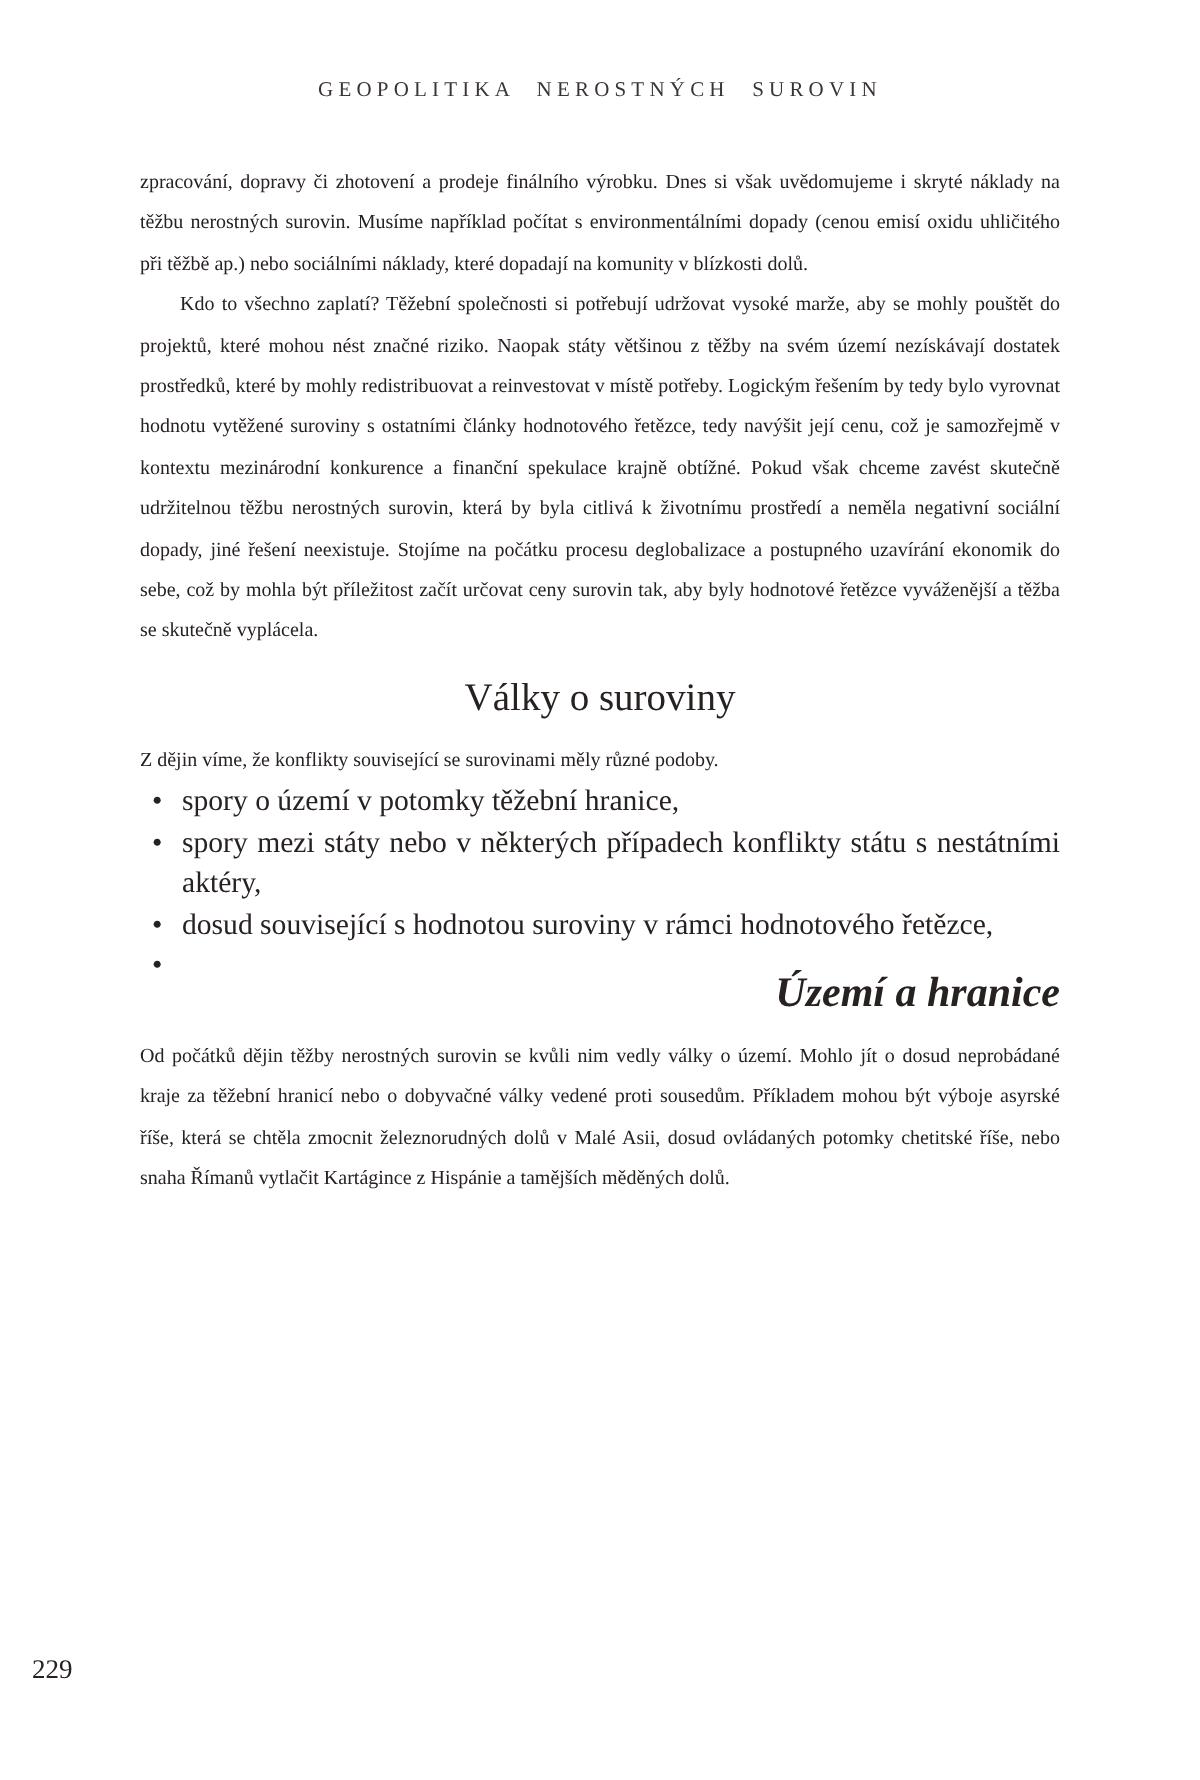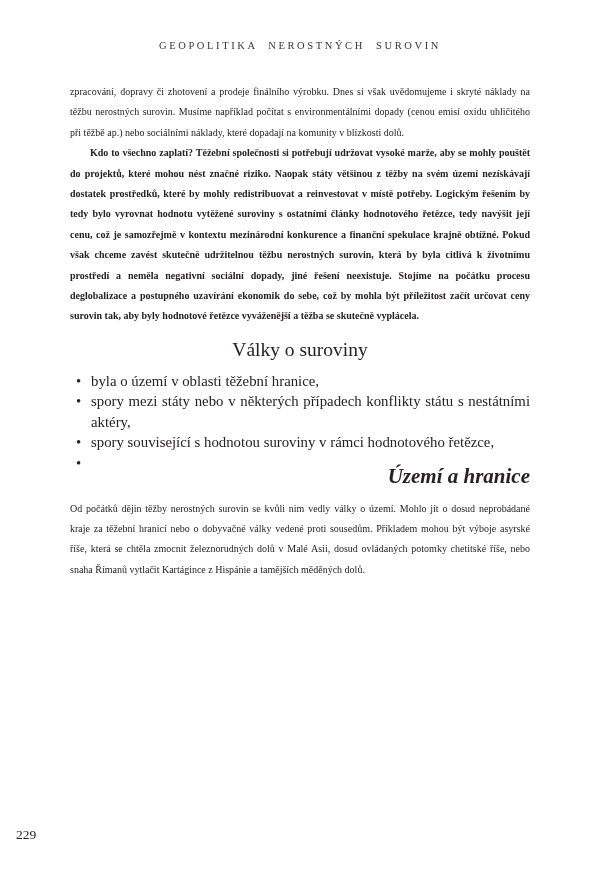--- a/index.html
+++ b/index.html
@@ -33,21 +33,21 @@
     top: 82px;
     width: 460px;
   }
   .para {
     margin: 0;
     font-size: 10px;
     line-height: 20.4px;
     text-align: justify;
     text-justify: inter-word;
   }
-  .para.indent { text-indent: 20px; font-weight: bold; }
+  .para.indent { text-indent: 20px; }
   .section-title {
     margin: 11px 0 9px 0;
     text-align: center;
     font-size: 19.5px;
     font-weight: normal;
     line-height: 24px;
   }
   .subsection-title {
     margin: 13px 0 13px 0;
     text-align: right;
@@ -93,34 +93,35 @@
   <div class="running-header">GEOPOLITIKA NEROSTNÝCH SUROVIN</div>
 
   <div class="content">
 
     <p class="para">zpracování, dopravy či zhotovení a prodeje finálního výrobku. Dnes si však uvědomujeme i skryté náklady na těžbu nerostných surovin. Musíme například počítat s environmentálními dopady (cenou emisí oxidu uhličitého při těžbě ap.) nebo sociálními náklady, které dopadají na komunity v blízkosti dolů.</p>
 
     <p class="para indent">Kdo to všechno zaplatí? Těžební společnosti si potřebují udržovat vysoké marže, aby se mohly pouštět do projektů, které mohou nést značné riziko. Naopak státy většinou z těžby na svém území nezískávají dostatek prostředků, které by mohly redistribuovat a reinvestovat v místě potřeby. Logickým řešením by tedy bylo vyrovnat hodnotu vytěžené suroviny s ostatními články hodnotového řetězce, tedy navýšit její cenu, což je samozřejmě v kontextu mezinárodní konkurence a finanční spekulace krajně obtížné. Pokud však chceme zavést skutečně udržitelnou těžbu nerostných surovin, která by byla citlivá k životnímu prostředí a neměla negativní sociální dopady, jiné řešení neexistuje. Stojíme na počátku procesu deglobalizace a postupného uzavírání ekonomik do sebe, což by mohla být příležitost začít určovat ceny surovin tak, aby byly hodnotové řetězce vyváženější a těžba se skutečně vyplácela.</p>
 
     <h2 class="section-title">Války o suroviny</h2>
 
+    <p class="para">Z dějin víme, že konflikty související se surovinami měly různé podoby.</p>
 
 
     <ul class="bullets">
       <li>
         <span class="bullet">•</span>
-        <span>byla o území v oblasti těžební hranice,</span>
+        <span>spory o území v potomky těžební hranice,</span>
       </li>
       <li>
         <span class="bullet">•</span>
         <span>spory mezi státy nebo v některých případech konflikty státu s nestátními aktéry,</span>
       </li>
       <li>
         <span class="bullet">•</span>
-        <span>spory související s hodnotou suroviny v rámci hodnotového řetězce,</span>
+        <span>dosud související s hodnotou suroviny v rámci hodnotového řetězce,</span>
       </li>
       <li>
         <span class="bullet">•</span>
       </li>
     </ul>
 
     <h3 class="subsection-title">Území a hranice</h3>
 
     <p class="para">Od počátků dějin těžby nerostných surovin se kvůli nim vedly války o území. Mohlo jít o dosud neprobádané kraje za těžební hranicí nebo o dobyvačné války vedené proti sousedům. Příkladem mohou být výboje asyrské říše, která se chtěla zmocnit železnorudných dolů v Malé Asii, dosud ovládaných potomky chetitské říše, nebo snaha Římanů vytlačit Kartágince z Hispánie a tamějších měděných dolů.</p>
 

